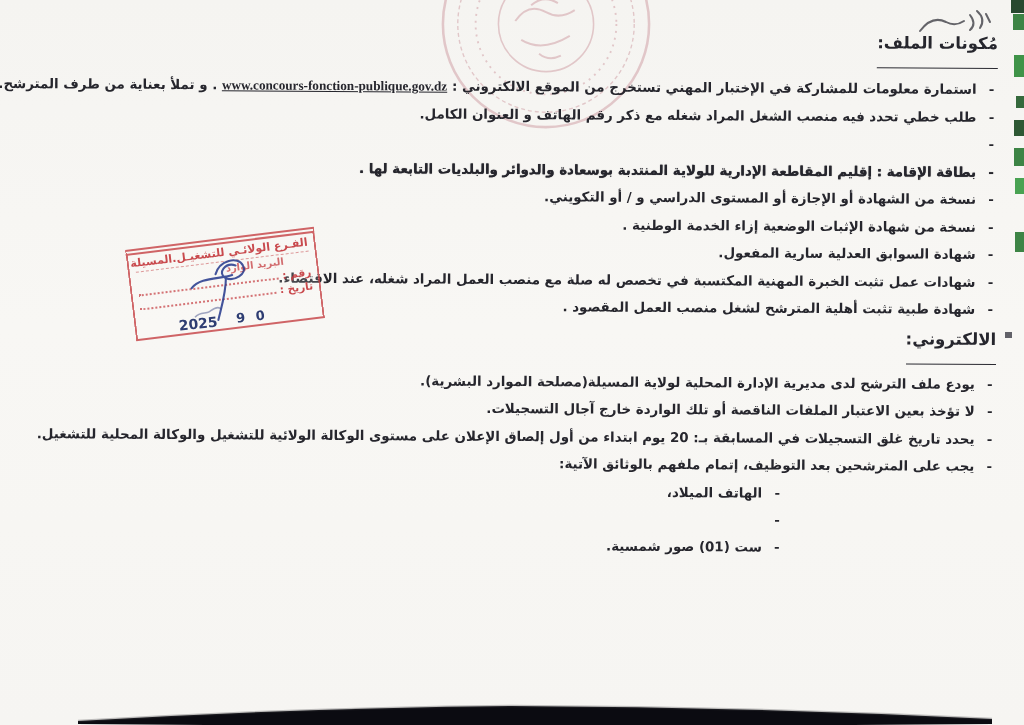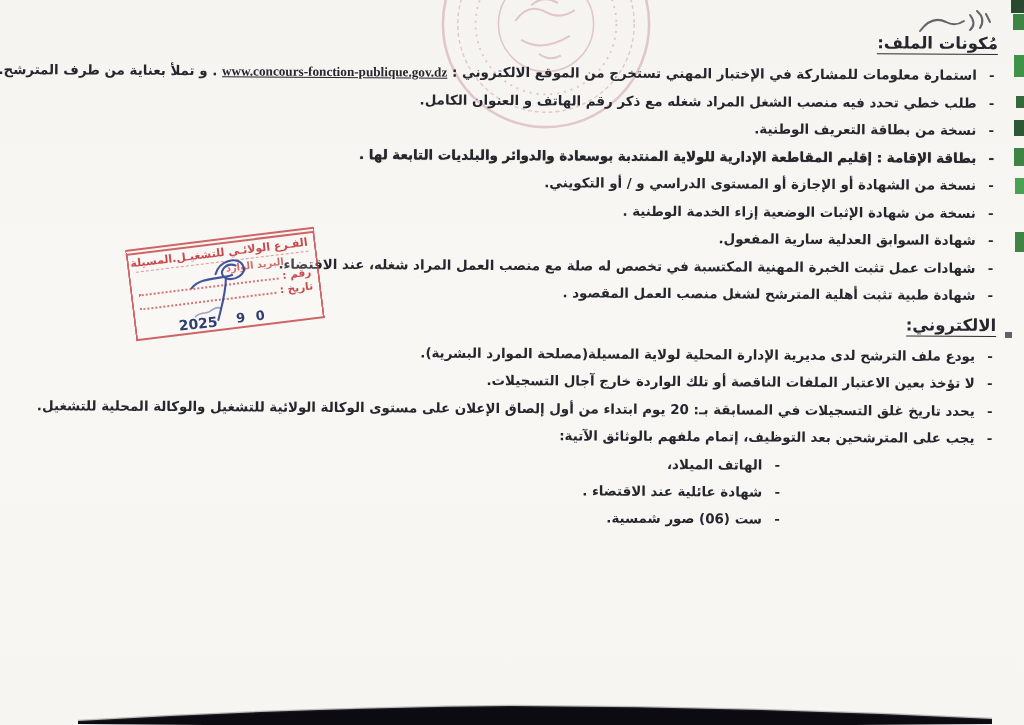--- a/index.html
+++ b/index.html
@@ -13,21 +13,21 @@
 
   
   .content {
     position:absolute; top:34px; right:26px; width:888px;
     direction:rtl; color:#26262d;
     transform:rotate(.35deg); transform-origin:100% 0;
   }
   .sec-title-wrap { margin-bottom:13px; }
   .sec-title {
     display:inline-block; font-size:16.5px; font-weight:bold;
-    border-bottom:1.7px solid #2a2a31; padding-bottom:1px;
+    border-bottom:1.7px solid #2a2a31; padding-bottom:15px;
   }
   .note-title-wrap { margin-top:5px; margin-bottom:12px; }
   .item {
     display:flex; gap:9px; align-items:flex-start;
     margin-bottom:11px; font-size:13.4px; font-weight:bold;
     line-height:16.5px; white-space:nowrap;
   }
   .dash { flex:0 0 auto; width:12px; text-align:center; }
   .strong { text-shadow:0 0 .7px currentColor; }
   .url {
@@ -103,21 +103,20 @@
       <div class="item">
         <span class="dash">-</span>
         <span><span>استمارة معلومات للمشاركة في الإختبار المهني  تستخرج من الموقع الالكتروني : </span><span class="url">www.concours-fonction-publique.gov.dz</span><span> . و تملأ بعناية من طرف المترشح.</span></span>
       </div>
       <div class="item">
         <span class="dash">-</span>
         <span>طلب خطي تحدد فيه منصب الشغل المراد شغله مع ذكر رقم الهاتف و العنوان الكامل.</span>
       </div>
       <div class="item">
         <span class="dash">-</span>
-        <span>نسخة من بطاقة التعريف الوطنية.</span>
       </div>
       <div class="item strong">
         <span class="dash">-</span>
         <span>بطاقة الإقامة : إقليم المقاطعة الإدارية للولاية المنتدبة بوسعادة  والدوائر والبلديات التابعة لها .</span>
       </div>
       <div class="item">
         <span class="dash">-</span>
         <span>نسخة من الشهادة أو الإجازة أو المستوى الدراسي و / أو التكويني.</span>
       </div>
       <div class="item">
@@ -160,25 +159,24 @@
         <span>يجب على المترشحين بعد التوظيف، إتمام ملفهم بالوثائق الآتية:</span>
       </div>
 
       <div class="sublist">
         <div class="item">
           <span class="dash">-</span>
           <span>الهاتف الميلاد،</span>
         </div>
         <div class="item">
           <span class="dash">-</span>
-          <span>شهادة عائلية عند الاقتضاء .</span>
         </div>
         <div class="item">
           <span class="dash">-</span>
-          <span>ست (06) صور شمسية.</span>
+          <span>ست (01) صور شمسية.</span>
         </div>
       </div>
     </div>
   </div>
 
   <div class="inbox-stamp">
     <div class="st-org">الفـرع الولائـي للتشغيـل.المسيلة</div>
     <div class="st-sub">البريد الوارد</div>
     <div class="st-field">
       <span>رقم :</span>

